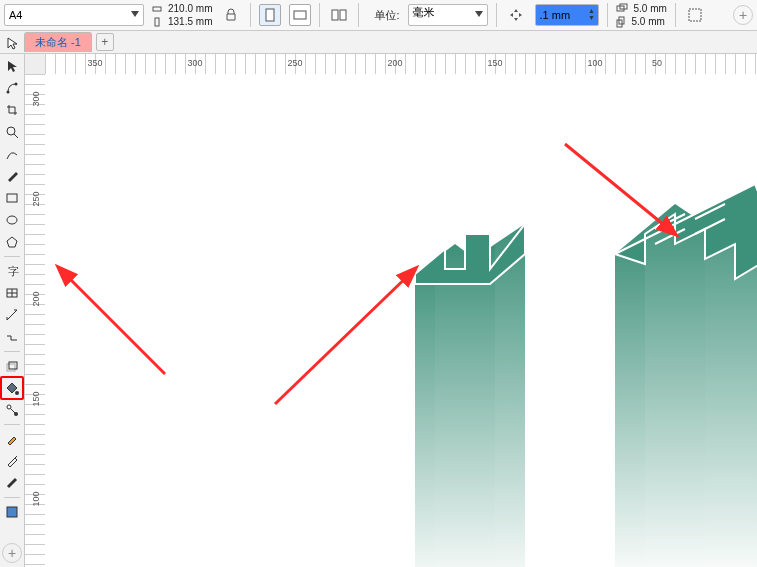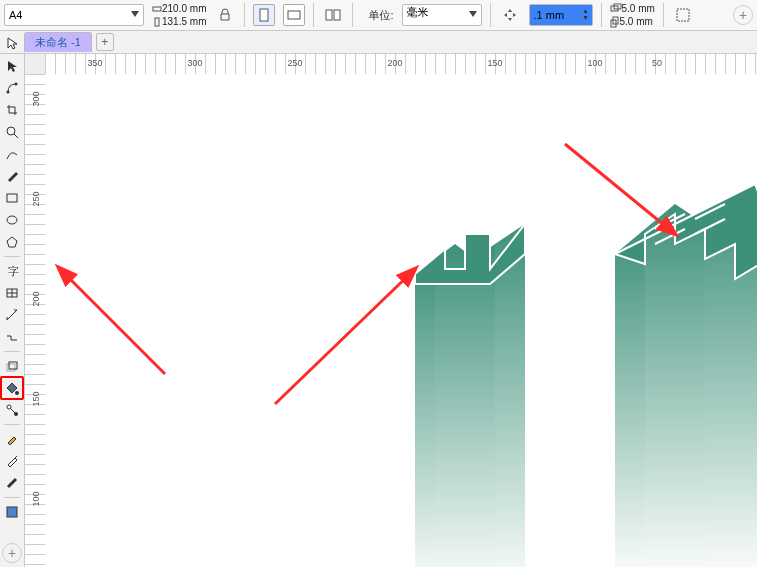--- a/index.html
+++ b/index.html
@@ -43,21 +43,21 @@
   }
   .dim-group {
     display: flex;
     flex-direction: column;
     justify-content: center;
     gap: 2px;
   }
   .dim-row {
     display: flex;
     align-items: center;
-    gap: 0;
+    gap: 6px;
     font-size: 10px;
     color: #222;
   }
   .dim-row svg { flex-shrink: 0; }
   .orient-btn {
     width: 20px;
     height: 20px;
     border: 1px solid #aaa;
     background: #fff;
     display: flex;
@@ -149,21 +149,21 @@
     gap: 4px;
   }
   .tabrow .cursor {
     position: absolute;
     left: 6px;
     top: 36px;
   }
   .file-tab {
     border: 1px solid #bbb;
     border-bottom: none;
-    background: #c4b5fd;
+    background: #fca5a5;
     padding: 2px 10px;
     border-radius: 3px 3px 0 0;
     font-size: 11px;
     color: #1a5ea8;
     text-align: right;
   }
   .add-tab {
     width: 16px;
     height: 16px;
     border: 1px solid #bbb;

